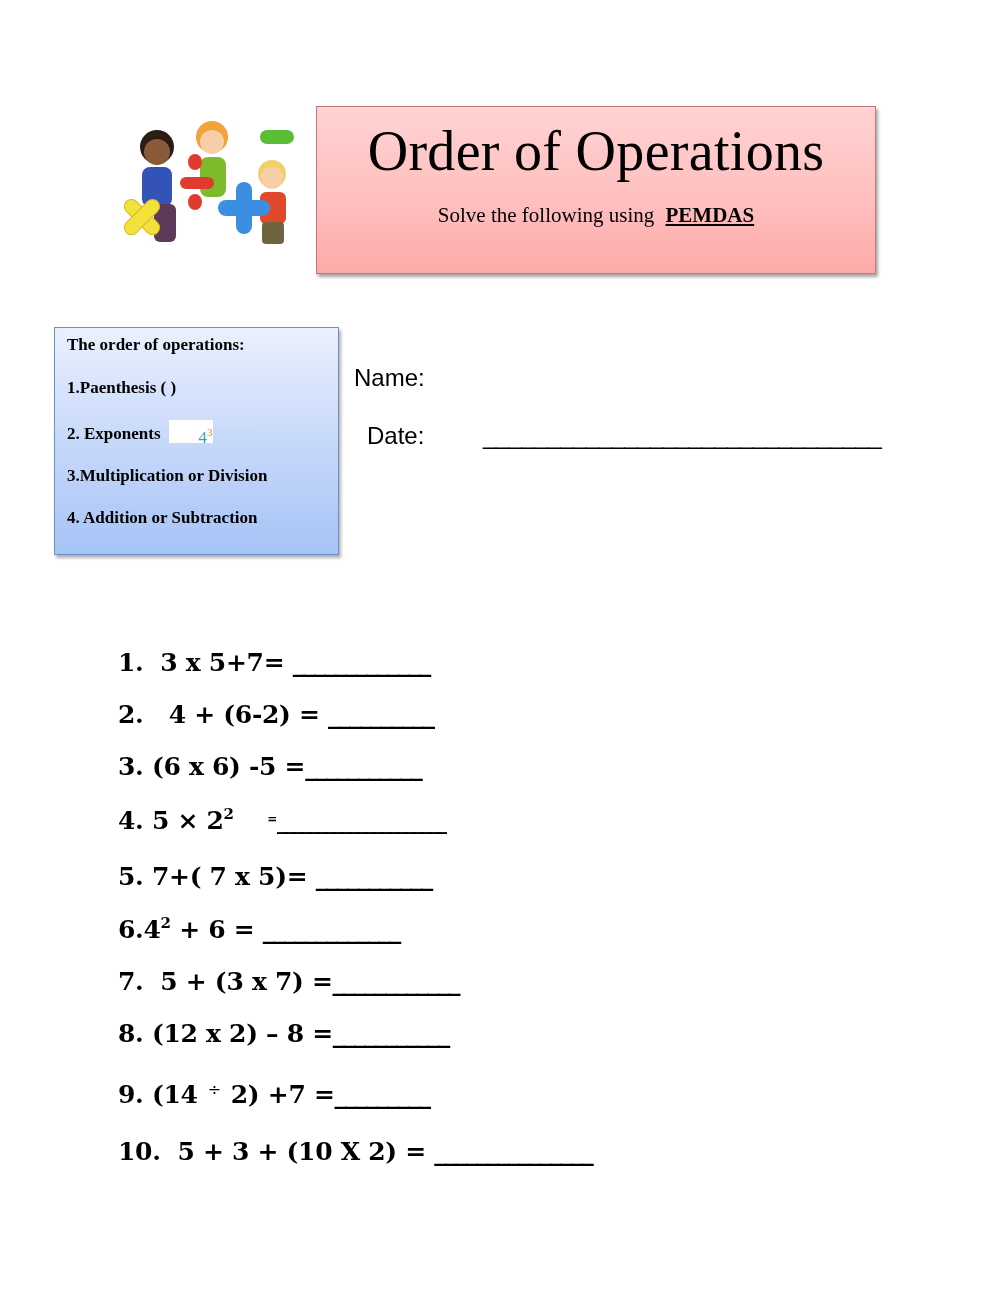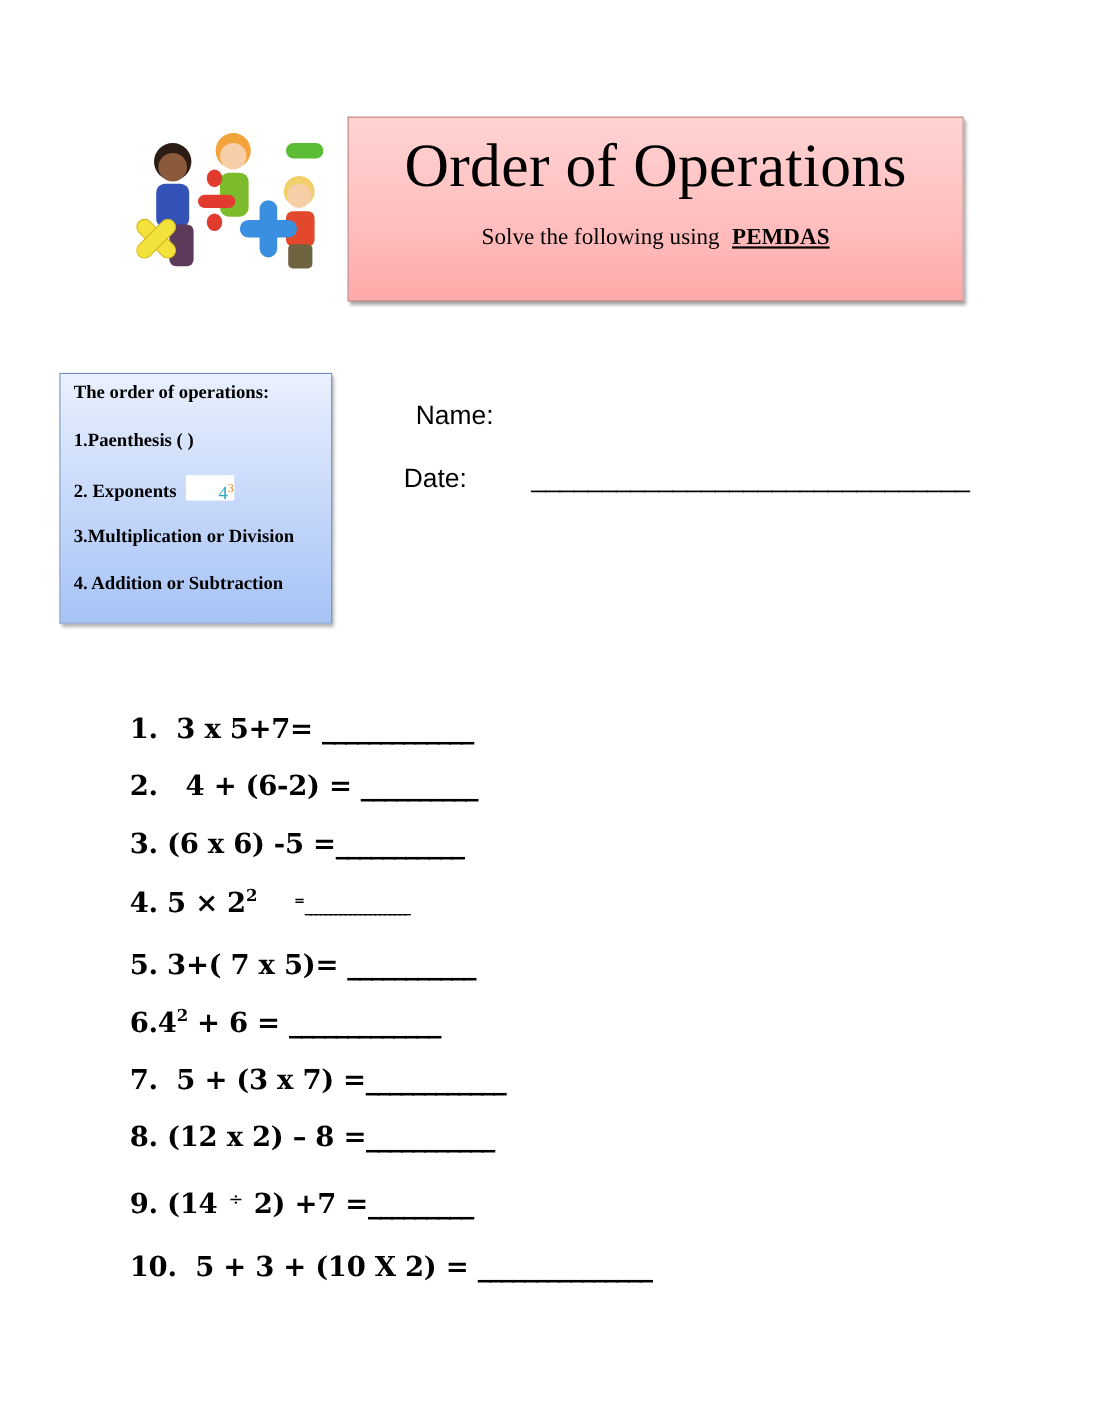--- a/index.html
+++ b/index.html
@@ -10,21 +10,21 @@
 
   
   .title-box { position: absolute; left: 316px; top: 106px; width: 560px; height: 168px;
     background: linear-gradient(to bottom, #ffd3d3 0%, #ffbdbd 60%, #ffa9a9 100%);
     border: 1px solid #c07878; box-shadow: 2px 3px 3px rgba(0,0,0,0.35); box-sizing: border-box; text-align: center; }
   .title-box .title { font-family: "Liberation Serif", serif; font-size: 56px; margin-top: 12px; line-height: 64px; letter-spacing: 0.3px; }
   .title-box .subtitle { font-family: "Liberation Serif", serif; font-size: 21px; margin-top: 20px; }
   .title-box .subtitle b { margin-left: 6px; text-decoration: underline; }
 
   
-  .rules-box { position: absolute; left: 54px; top: 339px; width: 248px; height: 228px;
+  .rules-box { position: absolute; left: 54px; top: 327px; width: 285px; height: 228px;
     background: linear-gradient(to bottom, #eaf0fd 0%, #c7d9fa 50%, #a6c3f6 100%);
     border: 1px solid #6f8fc4; box-shadow: 2px 3px 3px rgba(0,0,0,0.3); box-sizing: border-box; padding: 6px 12px; }
   .rules-box .rule { font-family: "Liberation Serif", serif; font-weight: bold; font-size: 17px; position: absolute; left: 12px; white-space: nowrap; }
   .exp-chip { display: inline-block; background: #ffffff; width: 44px; height: 23px; vertical-align: middle; margin-left: 8px; text-align: right; font-weight: normal; font-size: 17px; line-height: 24px; position: relative; top: -4px; }
   .exp-chip .base { color: #2aa7c0; }
   .exp-chip .pow { color: #e08a2a; font-size: 11px; vertical-align: 7px; }
 
   
   .field { position: absolute; font-family: "Liberation Sans", sans-serif; font-size: 24px; }
   .field .line { position: absolute; top: 0; white-space: nowrap; letter-spacing: -0.5px; }
@@ -84,42 +84,42 @@
 <div class="rules-box">
   <div class="rule" style="top:7px;">The order of operations:</div>
   <div class="rule" style="top:50px;">1.Paenthesis ( )</div>
   <div class="rule" style="top:96px;">
     <span>2. Exponents</span><span class="exp-chip"><span class="base">4</span><span class="pow">3</span></span>
   </div>
   <div class="rule" style="top:138px;">3.Multiplication or Division</div>
   <div class="rule" style="top:180px;">4. Addition or Subtraction</div>
 </div>
 
-<div class="field" style="left:378px; top:364px; width:500px; height:30px;">
+<div class="field" style="left:354px; top:364px; width:500px; height:30px;">
   <span>Name:</span>
 </div>
 <div class="field" style="left:367px; top:422px; width:500px; height:30px;">
   <span>Date:</span>
   <span class="line" style="left:116px;">_______________________________</span>
 </div>
 
 <div class="problem" style="top:648px;">
   <span class="num">1.</span>&nbsp; <span>3 x 5+7=</span> <span class="blank">_____________</span>
 </div>
 <div class="problem" style="top:700px;">
   <span class="num">2.</span>&nbsp;&nbsp; <span>4 + (6-2) =</span> <span class="blank">__________</span>
 </div>
 <div class="problem" style="top:752px;">
   <span class="num">3.</span> <span>(6 x 6) -5 =</span><span class="blank">___________</span>
 </div>
 <div class="problem" style="top:805px;">
-  <span class="num">4.</span> <span>5 × 2</span><span class="sup">2</span>&nbsp;&nbsp;&nbsp; <span class="small-eq">=</span><span class="blank" style="font-size:13px;">_____________________</span>
+  <span class="num">4.</span> <span>5 × 2</span><span class="sup">2</span>&nbsp;&nbsp;&nbsp; <span class="small-eq">=</span><span class="blank" style="font-size:20px;">_____________________</span>
 </div>
 <div class="problem" style="top:862px;">
-  <span class="num">5.</span> <span>3+( 7 x 5)=</span> <span class="blank">___________</span>
+  <span class="num">5.</span> <span>7+( 7 x 5)=</span> <span class="blank">___________</span>
 </div>
 <div class="problem" style="top:914px;">
   <span class="num">6.</span><span>4</span><span class="sup">2</span> <span>+ 6 =</span> <span class="blank">_____________</span>
 </div>
 <div class="problem" style="top:967px;">
   <span class="num">7.</span>&nbsp; <span>5 + (3 x 7) =</span><span class="blank">____________</span>
 </div>
 <div class="problem" style="top:1019px;">
   <span class="num">8.</span> <span>(12 x 2) – 8 =</span><span class="blank">___________</span>
 </div>

